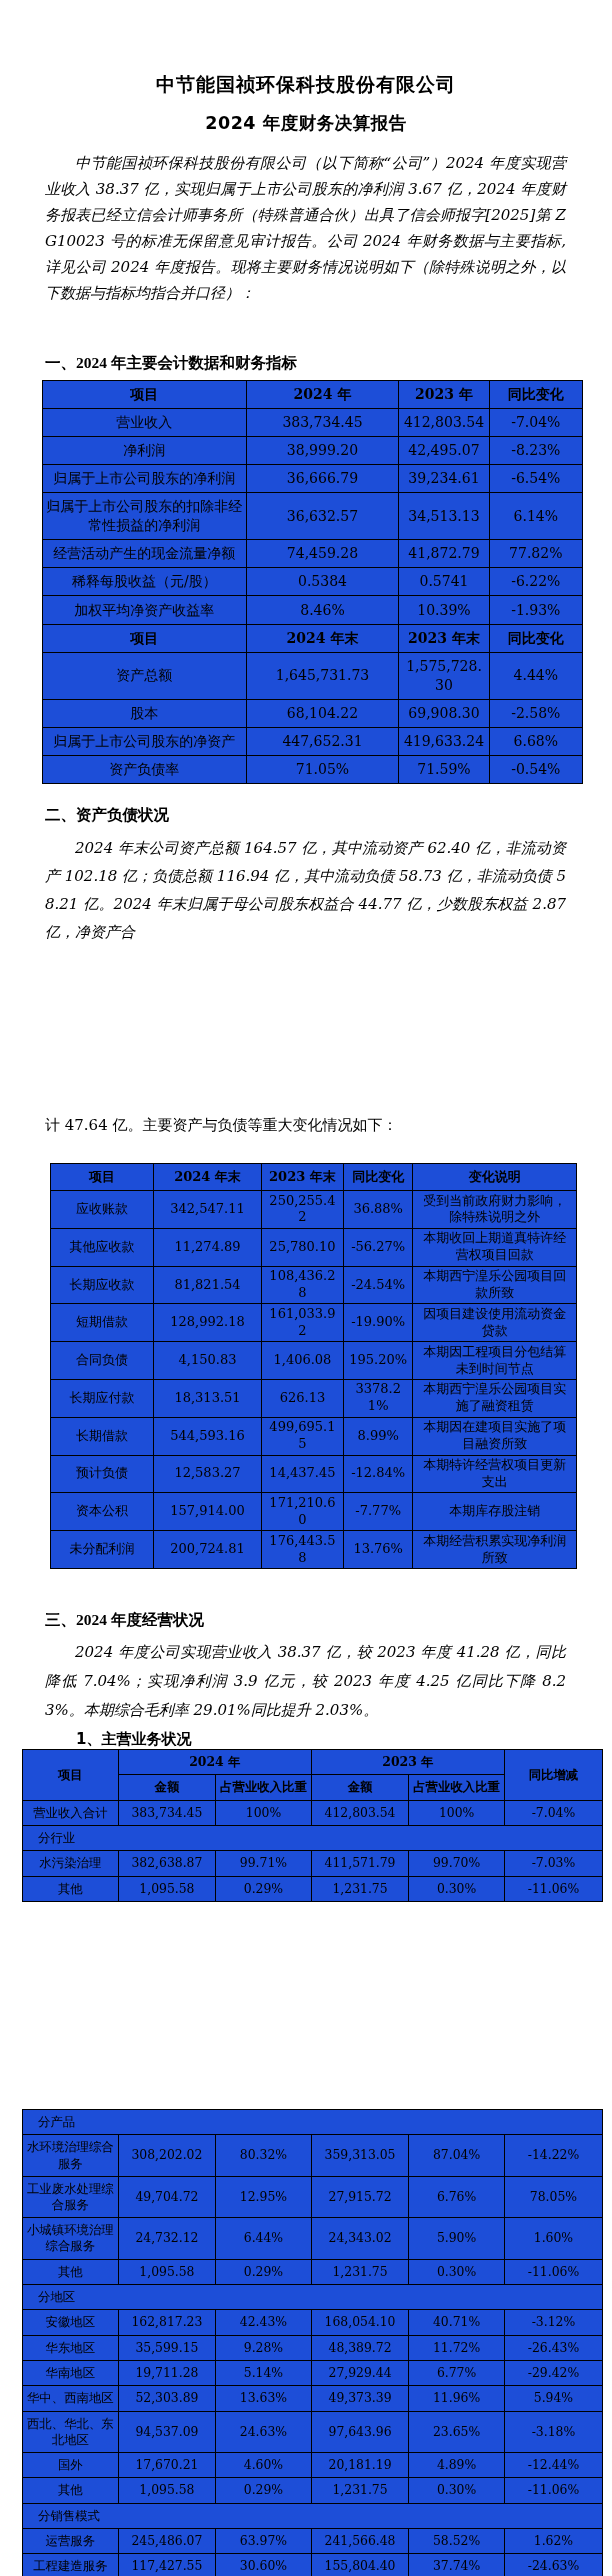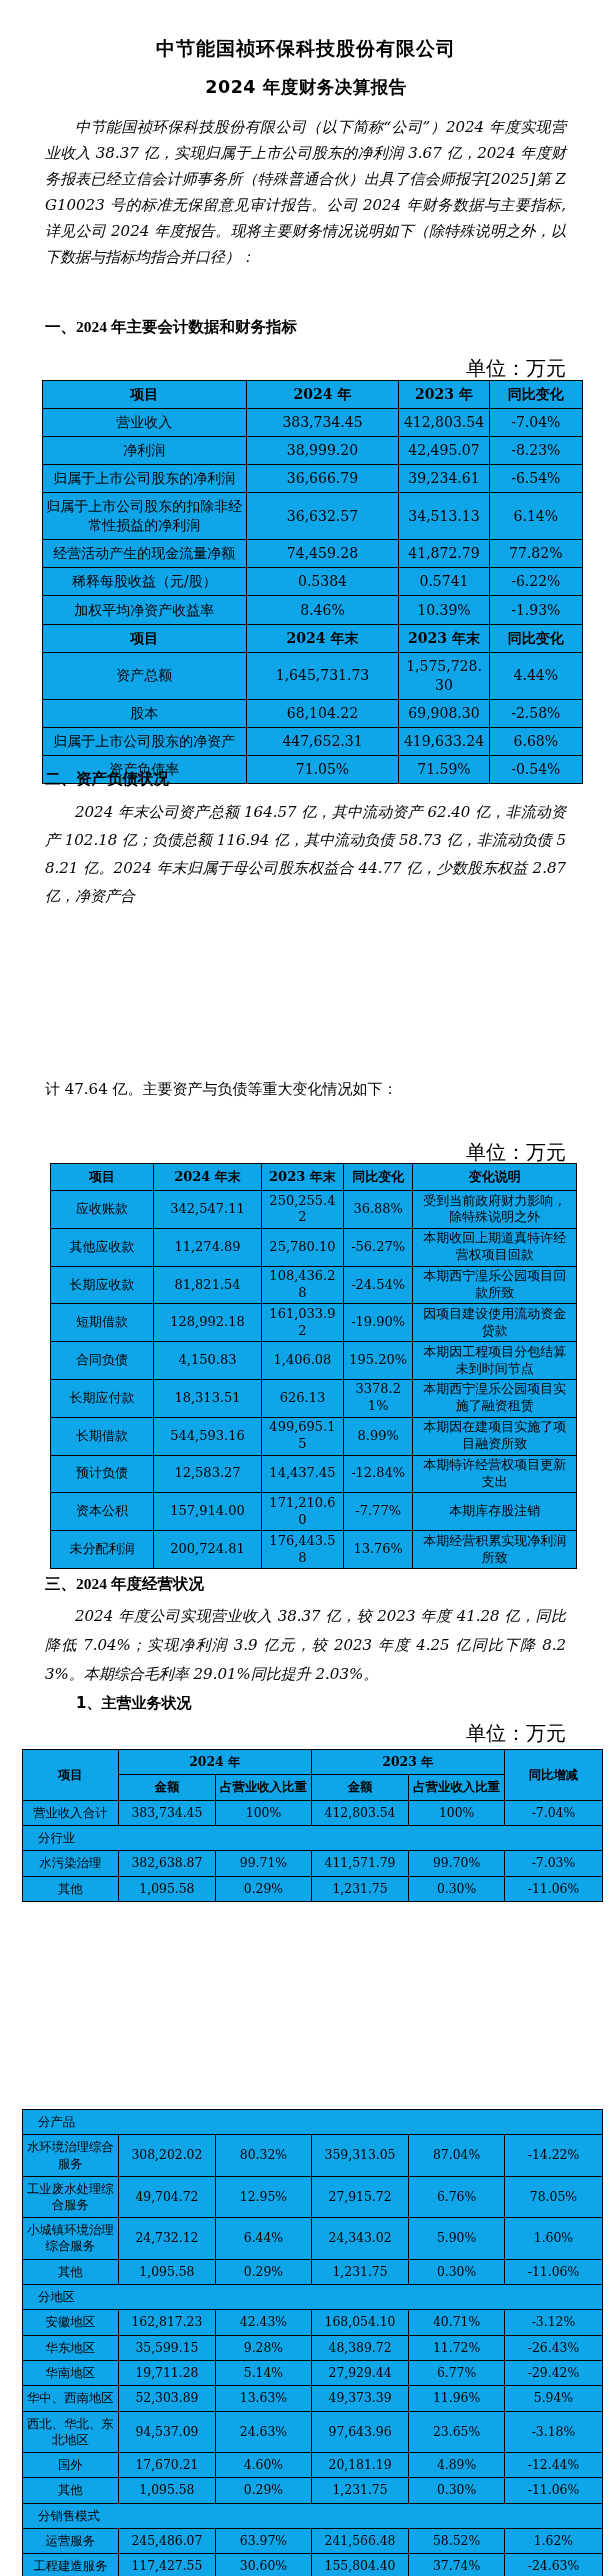--- a/index.html
+++ b/index.html
@@ -5,32 +5,32 @@
   html,body{margin:0;padding:0;background:#ffffff;}
   .page{
     position:relative;
     width:612px;
     height:3990px;
     background:#ffffff;
     color:#000;
     font-family:"DejaVu Serif","Liberation Serif",serif;
     overflow:hidden;
   }
-  .abs{position:absolute;}
+  .abs{position:absolute;margin-top:36px;}
   .title1{width:612px;text-align:center;font-family:"DejaVu Sans","Liberation Sans",sans-serif;font-weight:bold;font-size:19px;letter-spacing:1px;}
   .title2{width:612px;text-align:center;font-family:"DejaVu Sans","Liberation Sans",sans-serif;font-weight:bold;font-size:17.5px;letter-spacing:0.5px;}
   .para{font-size:15px;line-height:28px;text-align:justify;word-break:break-all;}
   .lh50{line-height:26px;}
   .lh57{line-height:29px;}
   .ind{text-indent:2em;font-style:italic;}
   .heading{font-family:Liberation Serif, serif;font-weight:bold;font-size:15.5px;}
   .subheading{font-family:"DejaVu Sans","Liberation Sans",sans-serif;font-weight:bold;font-size:15px;}
   .unit{font-size:20px;text-align:right;}
 
-  table.tbl{border-collapse:collapse;table-layout:fixed;position:absolute;border:1.5px solid #000;background:#0ea5e9;}
+  table.tbl{border-collapse:collapse;table-layout:fixed;position:absolute;border:1.5px solid #000;background:#1d4ed8;}
   .tbl th,.tbl td{
     border:1px solid #000;
     text-align:center;
     vertical-align:middle;
     font-weight:normal;
     word-break:break-all;
     overflow:hidden;
   }
   .tbl th{font-weight:bold;}
   .tbl .left{text-align:left;padding-left:15px;}

